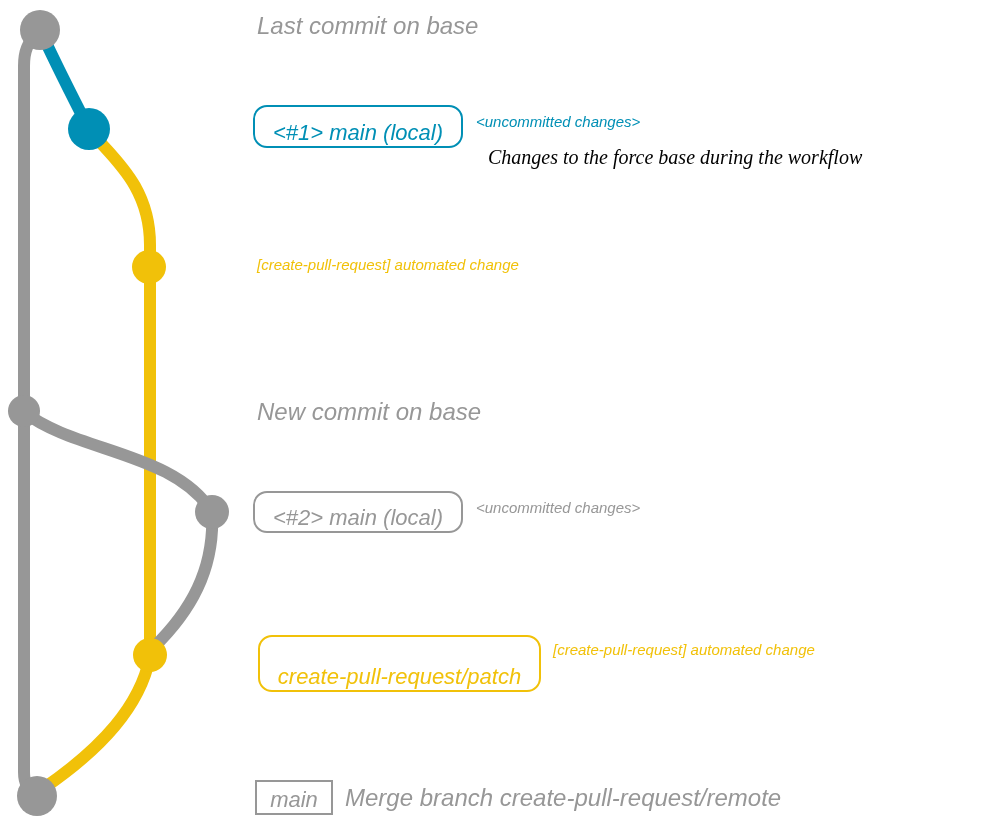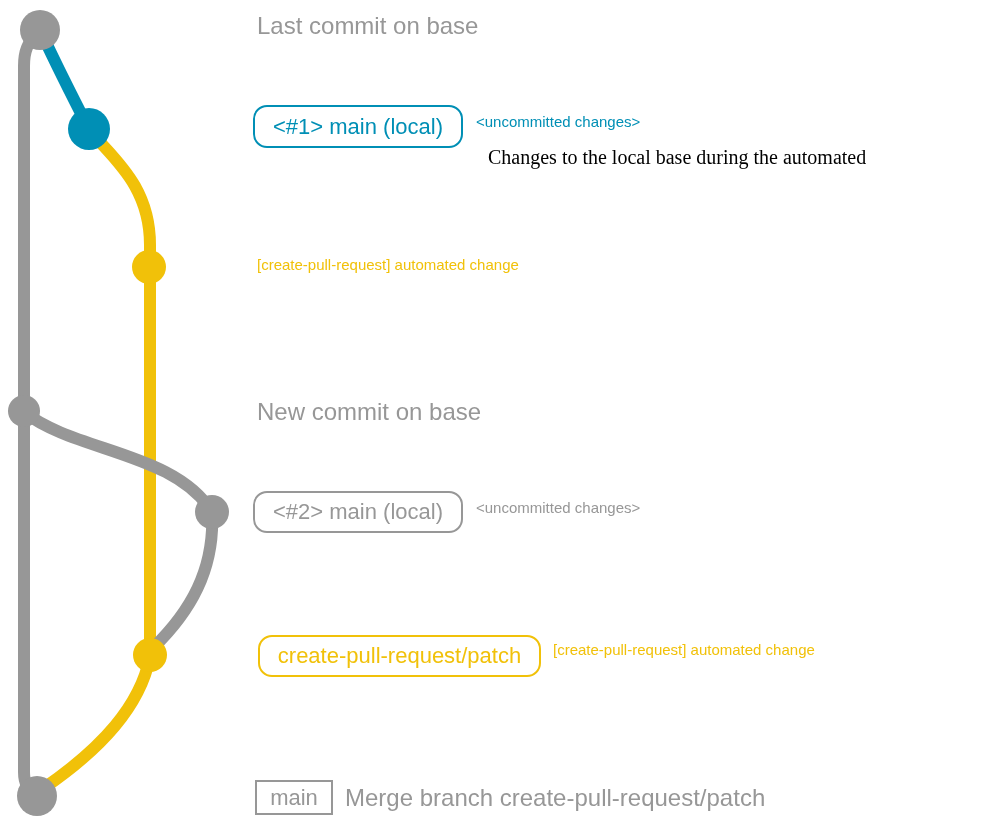--- a/index.html
+++ b/index.html
@@ -8,20 +8,21 @@
     --yellow:#f1c109;
     --black:#000000;
   }
   html,body{margin:0;padding:0;background:#ffffff;}
   .stage{
     position:relative;
     width:981px;height:827px;
     background:#ffffff;
     font-family:"Liberation Sans",sans-serif;
     overflow:hidden;
+    font-style:italic;
   }
   svg.graph{position:absolute;left:0;top:0;width:981px;height:827px;}
   .branch{fill:none;stroke-width:12;stroke-linecap:round;}
   .stroke-gray{stroke:var(--gray);}
   .stroke-blue{stroke:var(--blue);}
   .stroke-yellow{stroke:var(--yellow);}
   .fill-gray{fill:var(--gray);}
   .fill-blue{fill:var(--blue);}
   .fill-yellow{fill:var(--yellow);}
   .lbl{position:absolute;white-space:nowrap;line-height:1.18;}
@@ -30,21 +31,21 @@
   .c-blue{color:var(--blue);}
   .c-gray{color:var(--gray);}
   .c-yellow{color:var(--yellow);}
   .desc{
     position:absolute;white-space:nowrap;
     font-family:"Liberation Serif",serif;
     font-size:20px;color:var(--black);line-height:1.15;
   }
   .tag{
     position:absolute;
-    display:flex;align-items:center;justify-content:center;
+    display:flex;align-items:flex-end;justify-content:center;
     border:2px solid;border-radius:14px;
     font-size:22px;white-space:nowrap;
     box-sizing:border-box;
     background:#ffffff;
   }
   .tag.t-blue{color:var(--blue);border-color:var(--blue);}
   .tag.t-gray{color:var(--gray);border-color:var(--gray);}
   .tag.t-yellow{color:var(--yellow);border-color:var(--yellow);}
 </style>
 </head>
@@ -73,34 +74,34 @@
     <circle class="fill-yellow" cx="150" cy="655" r="17"></circle>
     <circle class="fill-gray" cx="37" cy="796" r="20"></circle>
   </svg>
 
   <div class="lbl title" style="left:257px;top:12px">Last commit on base</div>
 
   <div class="tag t-blue" style="left:253px;top:105px;width:210px;height:43px">
     <span>&lt;#1&gt; main (local)</span>
   </div>
   <div class="lbl status c-blue" style="left:476px;top:113px">&lt;uncommitted changes&gt;</div>
-  <div class="desc" style="left:488px;top:146px">Changes to the local base during the automated</div>
+  <div class="desc" style="left:488px;top:146px">Changes to the force base during the workflow</div>
 
   <div class="lbl status c-yellow" style="left:257px;top:256px">[create-pull-request] automated change</div>
 
   <div class="lbl title" style="left:257px;top:398px">New commit on base</div>
 
   <div class="tag t-gray" style="left:253px;top:491px;width:210px;height:42px">
     <span>&lt;#2&gt; main (local)</span>
   </div>
   <div class="lbl status c-gray" style="left:476px;top:499px">&lt;uncommitted changes&gt;</div>
 
-  <div class="tag t-yellow" style="left:258px;top:635px;width:283px;height:42px">
+  <div class="tag t-yellow" style="left:258px;top:635px;width:283px;height:57px">
     <span>create-pull-request/patch</span>
   </div>
   <div class="lbl status c-yellow" style="left:553px;top:641px">[create-pull-request] automated change</div>
 
   <div class="tag t-gray" style="left:255px;top:780px;width:78px;height:35px;border-radius:0">
     <span>main</span>
   </div>
-  <div class="lbl title" style="left:345px;top:784px">Merge branch create-pull-request/patch</div>
+  <div class="lbl title" style="left:345px;top:784px">Merge branch create-pull-request/remote</div>
 
 </div>
 
 </body></html>

